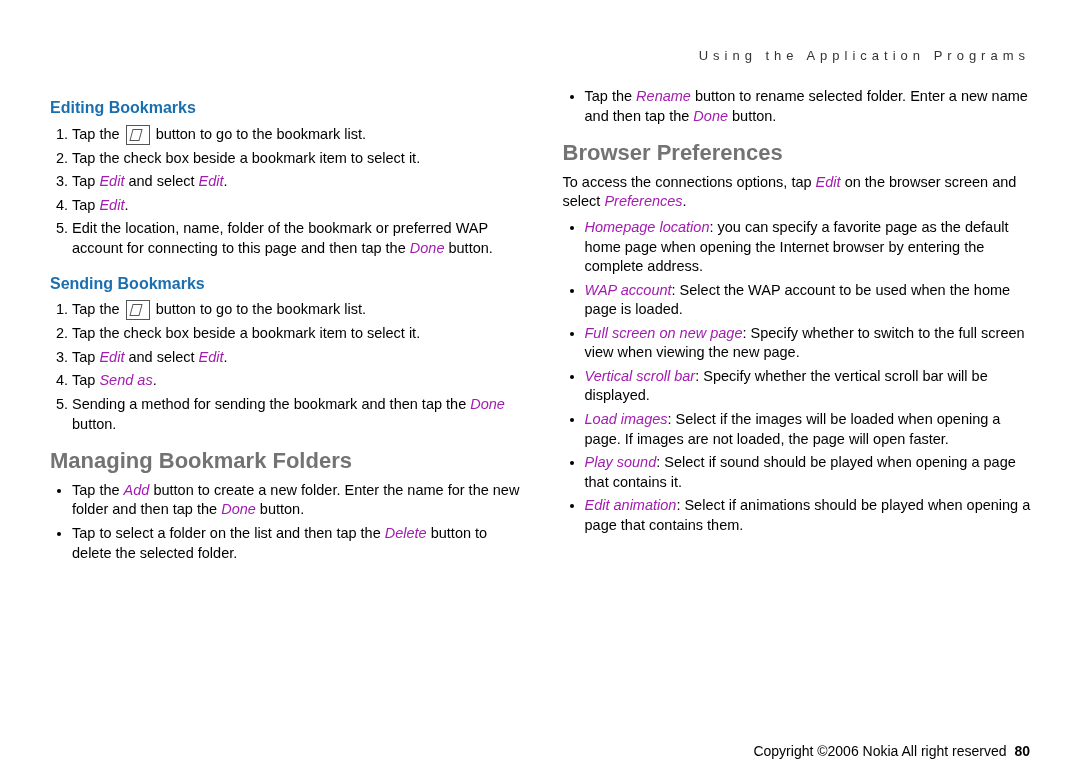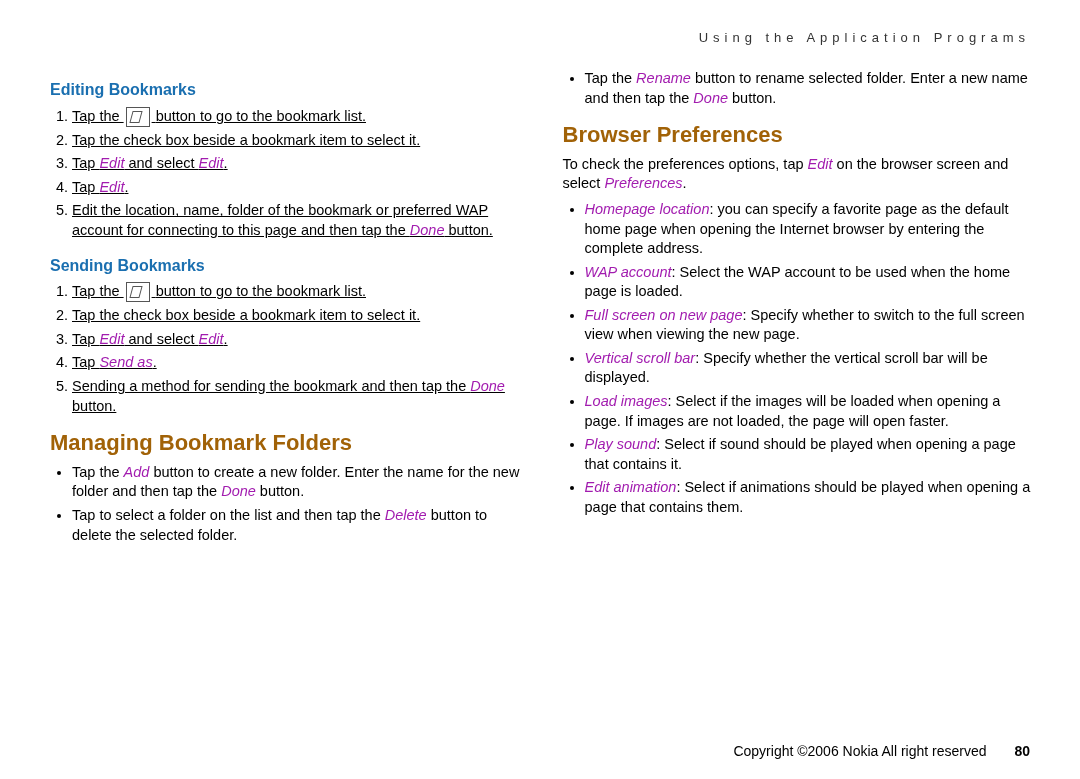--- a/index.html
+++ b/index.html
@@ -8,21 +8,21 @@
     font-family: "Segoe UI", Arial, sans-serif;
     background: #fff;
     color: #000;
     width: 1080px;
     height: 779px;
     box-sizing: border-box;
   }
   .page {
     width: 1080px;
     height: 779px;
-    padding: 30px 40px 20px 50px;
+    padding: 48px 40px 20px 50px;
     box-sizing: border-box;
     position: relative;
   }
   .header {
     text-align: right;
     font-size: 13px;
     letter-spacing: 5px;
     color: #333;
     margin-bottom: 20px;
     padding-right: 10px;
@@ -31,35 +31,34 @@
     display: flex;
     gap: 35px;
     justify-content: space-between;
   }
   .col {
     flex: 1;
     font-size: 14.5px;
     line-height: 1.35;
   }
   .h2 {
-    color: #a16207;
+    color: #737373;
     font-size: 22px;
     font-weight: 600;
     margin: 12px 0 5px 0;
   }
   .h3 {
     color: #1a6fb0;
     font-size: 16px;
     font-weight: 600;
     margin: 14px 0 6px 0;
   }
   ol {
     margin: 4px 0 0 0;
     padding-left: 22px;
-    text-decoration: underline;
   }
   ol > li {
     margin-bottom: 4px;
   }
   .bullets {
     list-style: disc;
     margin: 4px 0 0 0;
     padding-left: 22px;
   }
   .bullets li {
@@ -90,21 +89,21 @@
     margin: 2px 0 6px 0;
   }
   .footer {
     position: absolute;
     bottom: 20px;
     right: 50px;
     font-size: 14px;
   }
   .page-num {
     font-weight: bold;
-    margin-left: 24px;
+    margin-left: 4px;
   }
 </style>
 </head>
 <body>
 
 <div class="page">
   <div class="header">Using the Application Programs</div>
 
   <div class="columns">
 
@@ -160,21 +159,21 @@
 
     <div class="col">
       <ul class="bullets">
         <li>
           <span>Tap the </span><span class="em">Rename</span><span> button to rename selected folder. Enter a new name and then tap the </span><span class="em">Done</span><span> button.</span>
         </li>
       </ul>
 
       <div class="h2">Browser Preferences</div>
       <div class="para">
-        <span>To check the preferences options, tap </span><span class="em">Edit</span><span> on the browser screen and select </span><span class="em">Preferences</span><span>.</span>
+        <span>To access the connections options, tap </span><span class="em">Edit</span><span> on the browser screen and select </span><span class="em">Preferences</span><span>.</span>
       </div>
 
       <ul class="bullets">
         <li><span class="em">Homepage location</span><span>: you can specify a favorite page as the default home page when opening the Internet browser by entering the complete address.</span></li>
         <li><span class="em">WAP account</span><span>: Select the WAP account to be used when the home page is loaded.</span></li>
         <li><span class="em">Full screen on new page</span><span>: Specify whether to switch to the full screen view when viewing the new page.</span></li>
         <li><span class="em">Vertical scroll bar</span><span>: Specify whether the vertical scroll bar will be displayed.</span></li>
         <li><span class="em">Load images</span><span>: Select if the images will be loaded when opening a page. If images are not loaded, the page will open faster.</span></li>
         <li><span class="em">Play sound</span><span>: Select if sound should be played when opening a page that contains it.</span></li>
         <li><span class="em">Edit animation</span><span>: Select if animations should be played when opening a page that contains them.</span></li>

